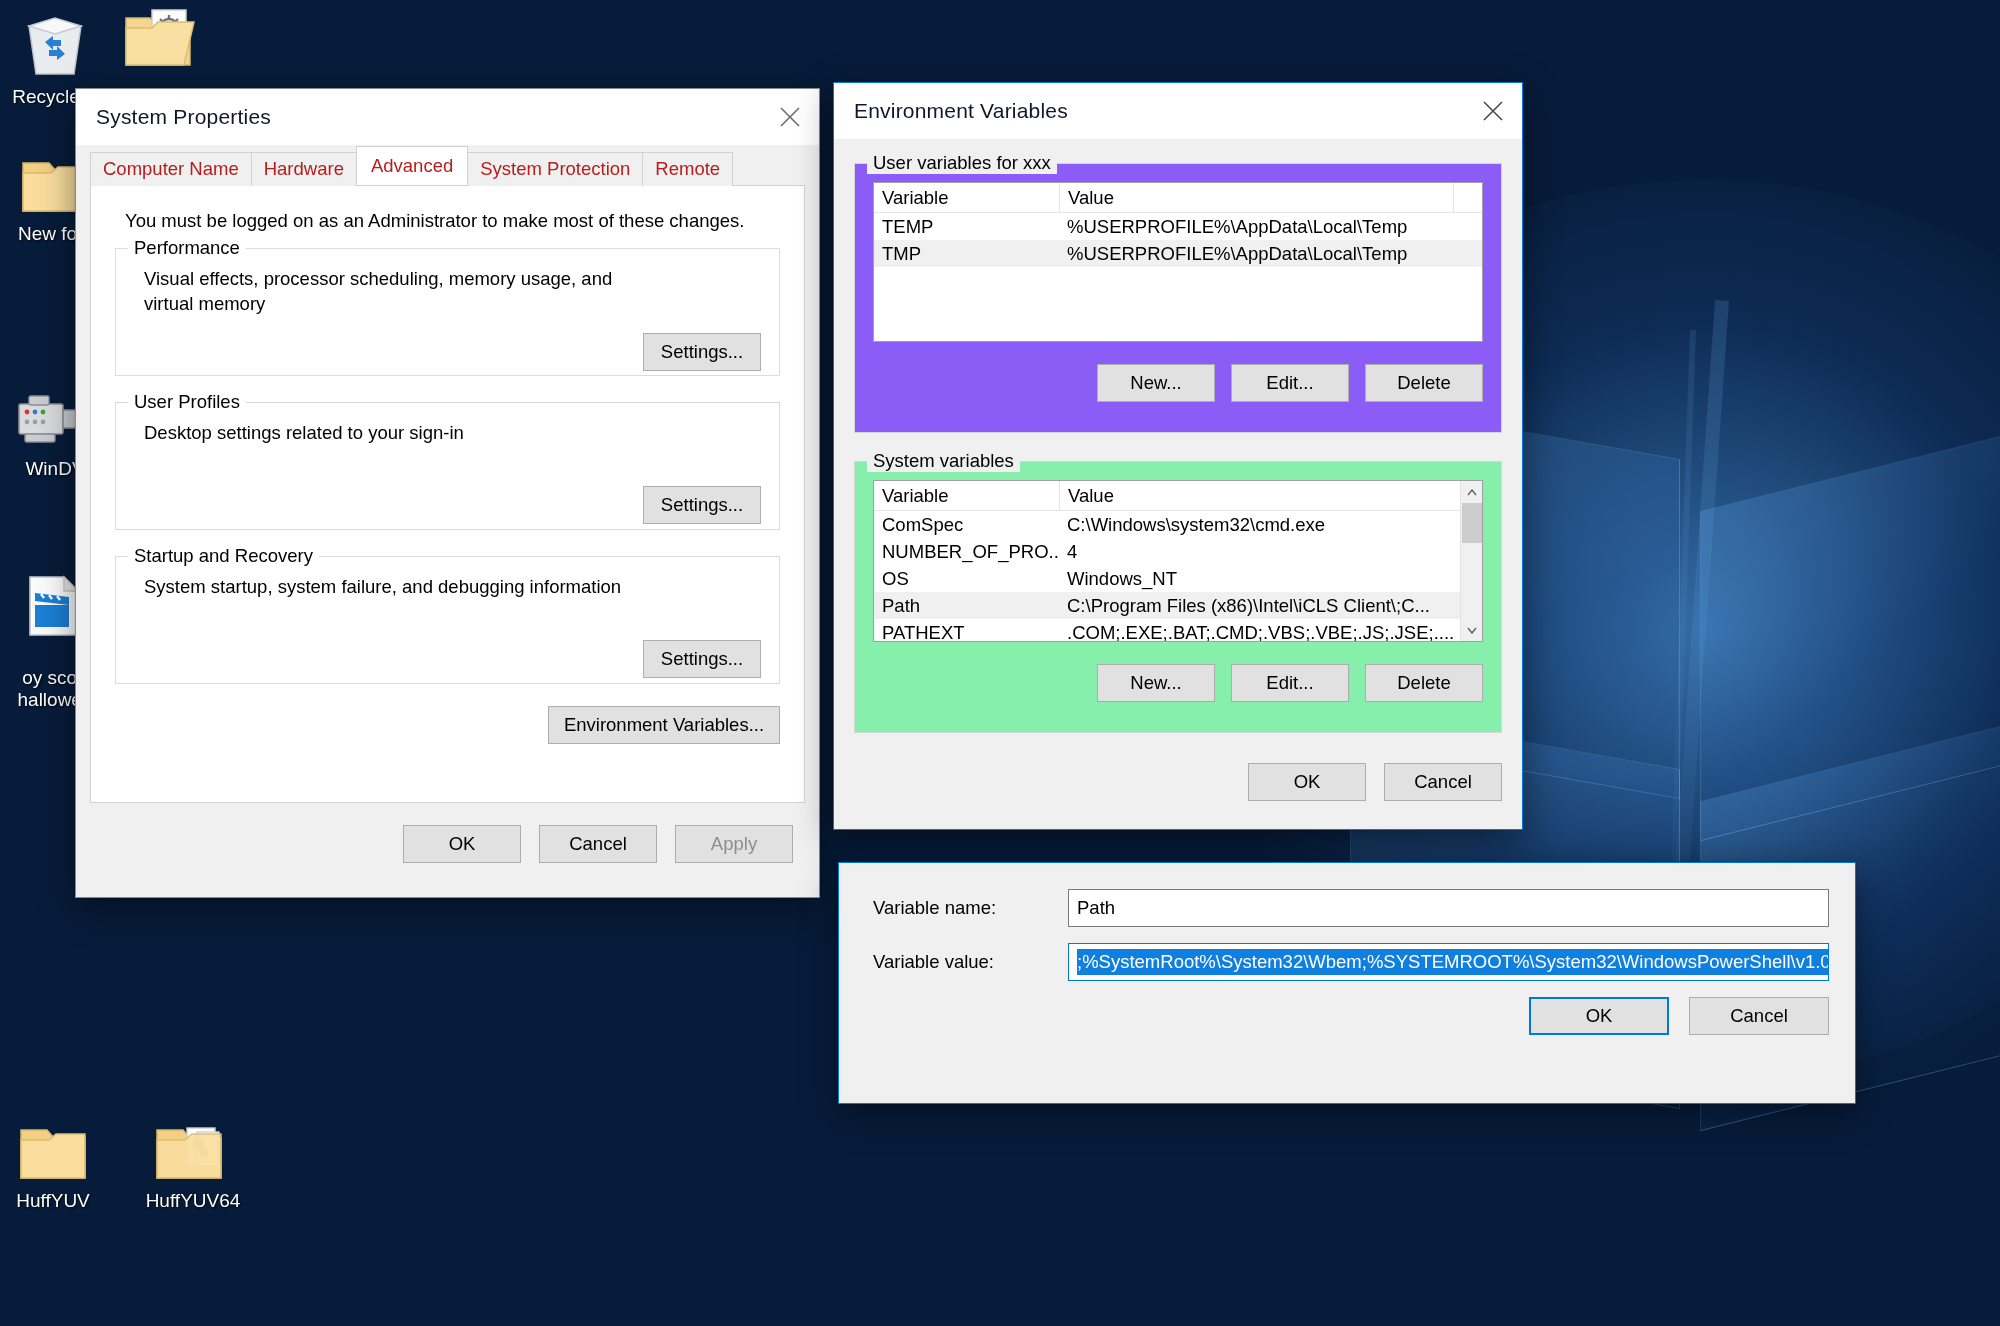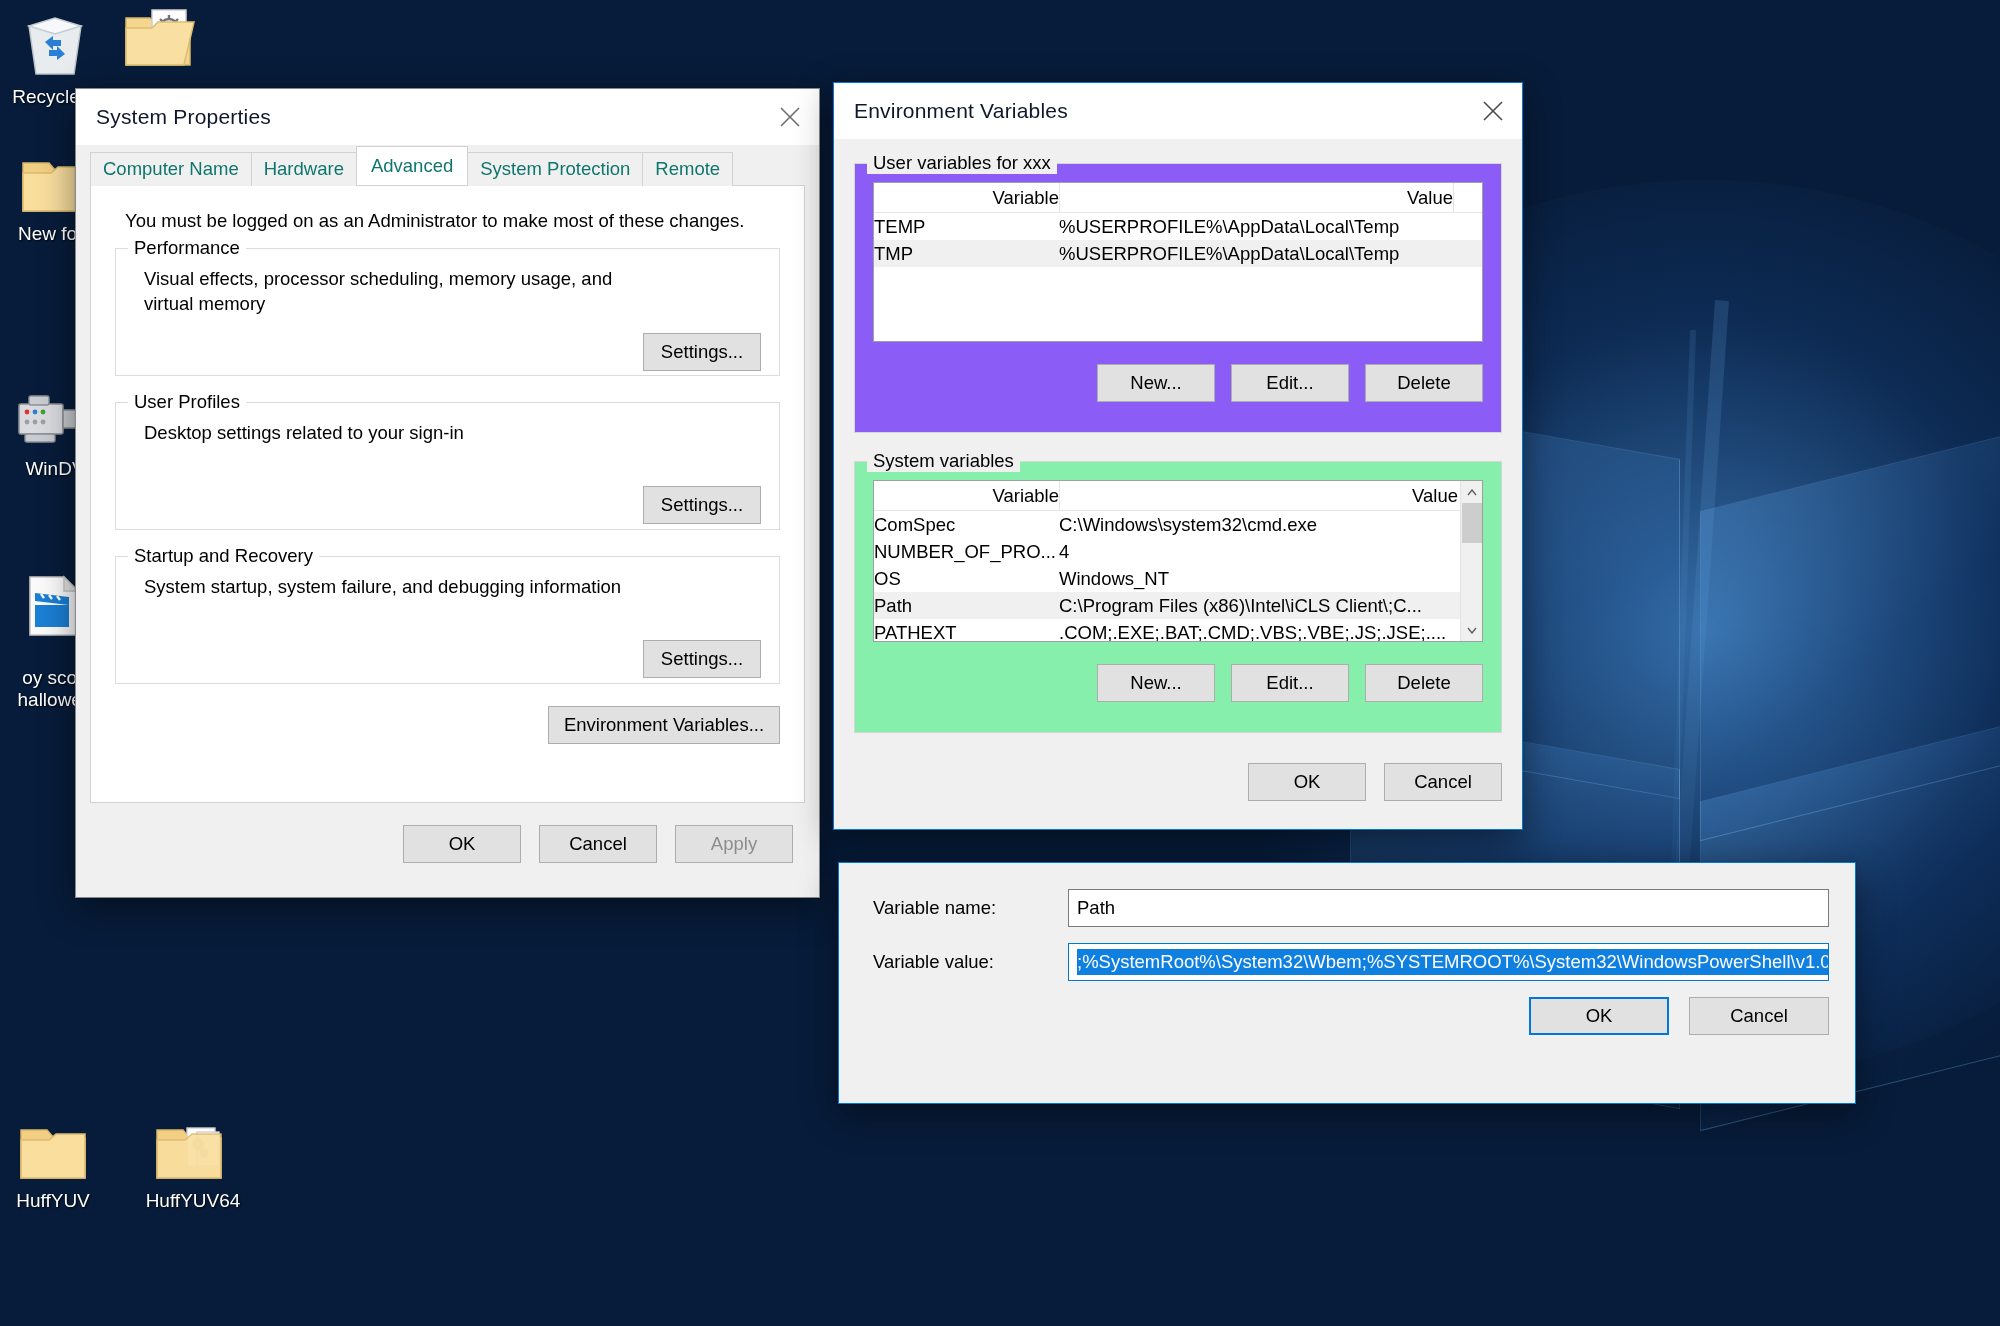--- a/index.html
+++ b/index.html
@@ -84,21 +84,21 @@
   
   .tabstrip { display:flex; padding: 0 14px; height: 40px; align-items:flex-end; background:#f0f0f0;}
   .tab {
     border: 1px solid #d2d2d2;
     border-bottom: none;
     background: #f0f0f0;
     padding: 6px 12px 7px;
     font-size: 18.5px;
     line-height: 1.1;
     margin-right: -1px;
-    color:#0f766e;
+    color:#b91c1c;
     position: relative;
     top: 1px;
     cursor: default;
     margin-top: 48px;
   }
   .tab.sel {
     background: #fff;
     border-color: #d2d2d2;
     padding: 9px 14px 9px;
     top: 0;
@@ -145,27 +145,26 @@
     background:#fff;
     border: 1px solid #a0a0a0;
     position: relative;
     overflow: hidden;
   }
   .lvhead {
     display:flex;
     height: 30px;
     align-items:center;
     border-bottom: 1px solid #e5e5e5;
-    text-align: right;
   }
   .lvhead .c { padding-left: 8px; font-size:18.5px; }
   .lvhead .sep { width:1px; align-self:stretch; background:#e5e5e5; }
   .lvrow { display:flex; height: 27px; align-items:center; font-size: 18.5px; }
   .lvrow.alt { background:#f0f0f0; }
-  .lvrow .c { white-space: nowrap; overflow:hidden; text-overflow: clip;}
+  .lvrow .c { padding-left: 8px; white-space: nowrap; overflow:hidden; text-overflow: clip;}
   .scrollbar {
     position:absolute; right:0; top:0; bottom:0; width: 22px;
     background:#f0f0f0; border-left:1px solid #e2e2e2;
     display:flex; flex-direction:column; align-items:center;
   }
   .sbbtn { height:22px; width:22px; display:flex; align-items:center; justify-content:center; }
   .sbthumb { width:20px; background:#cdcdcd; }
   .sbtrack { flex:1; width:20px; }
 
   

